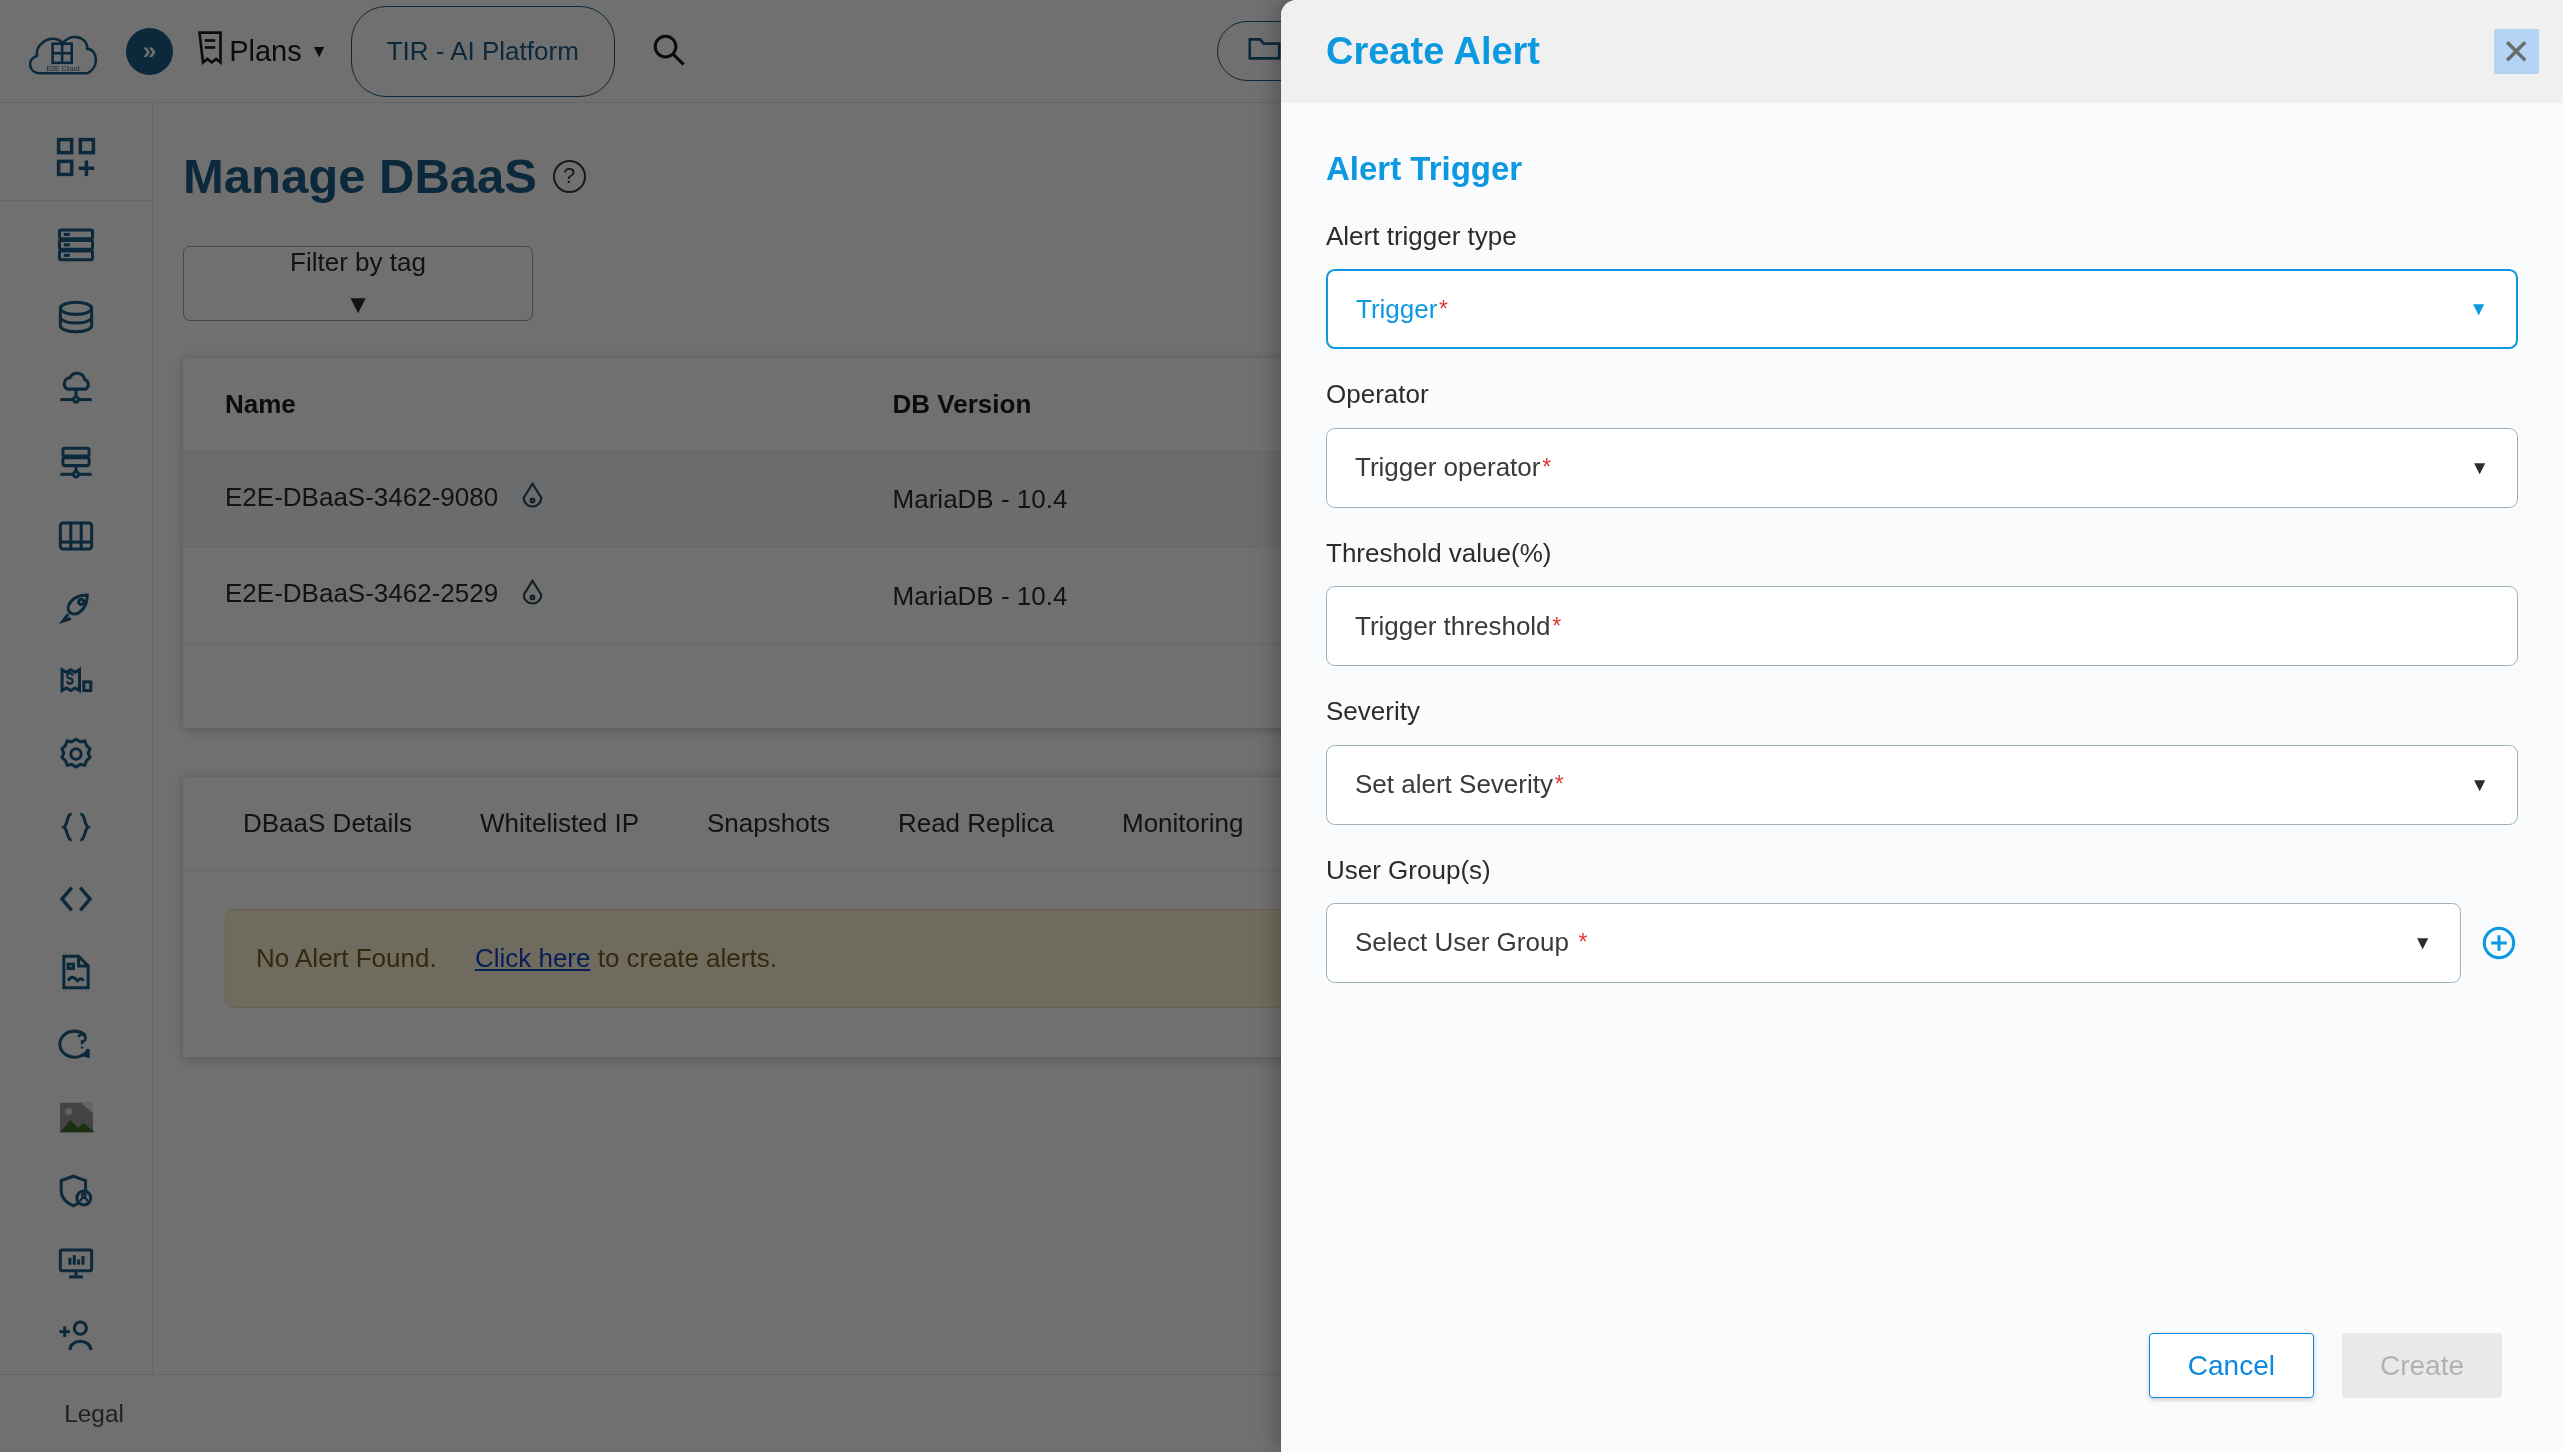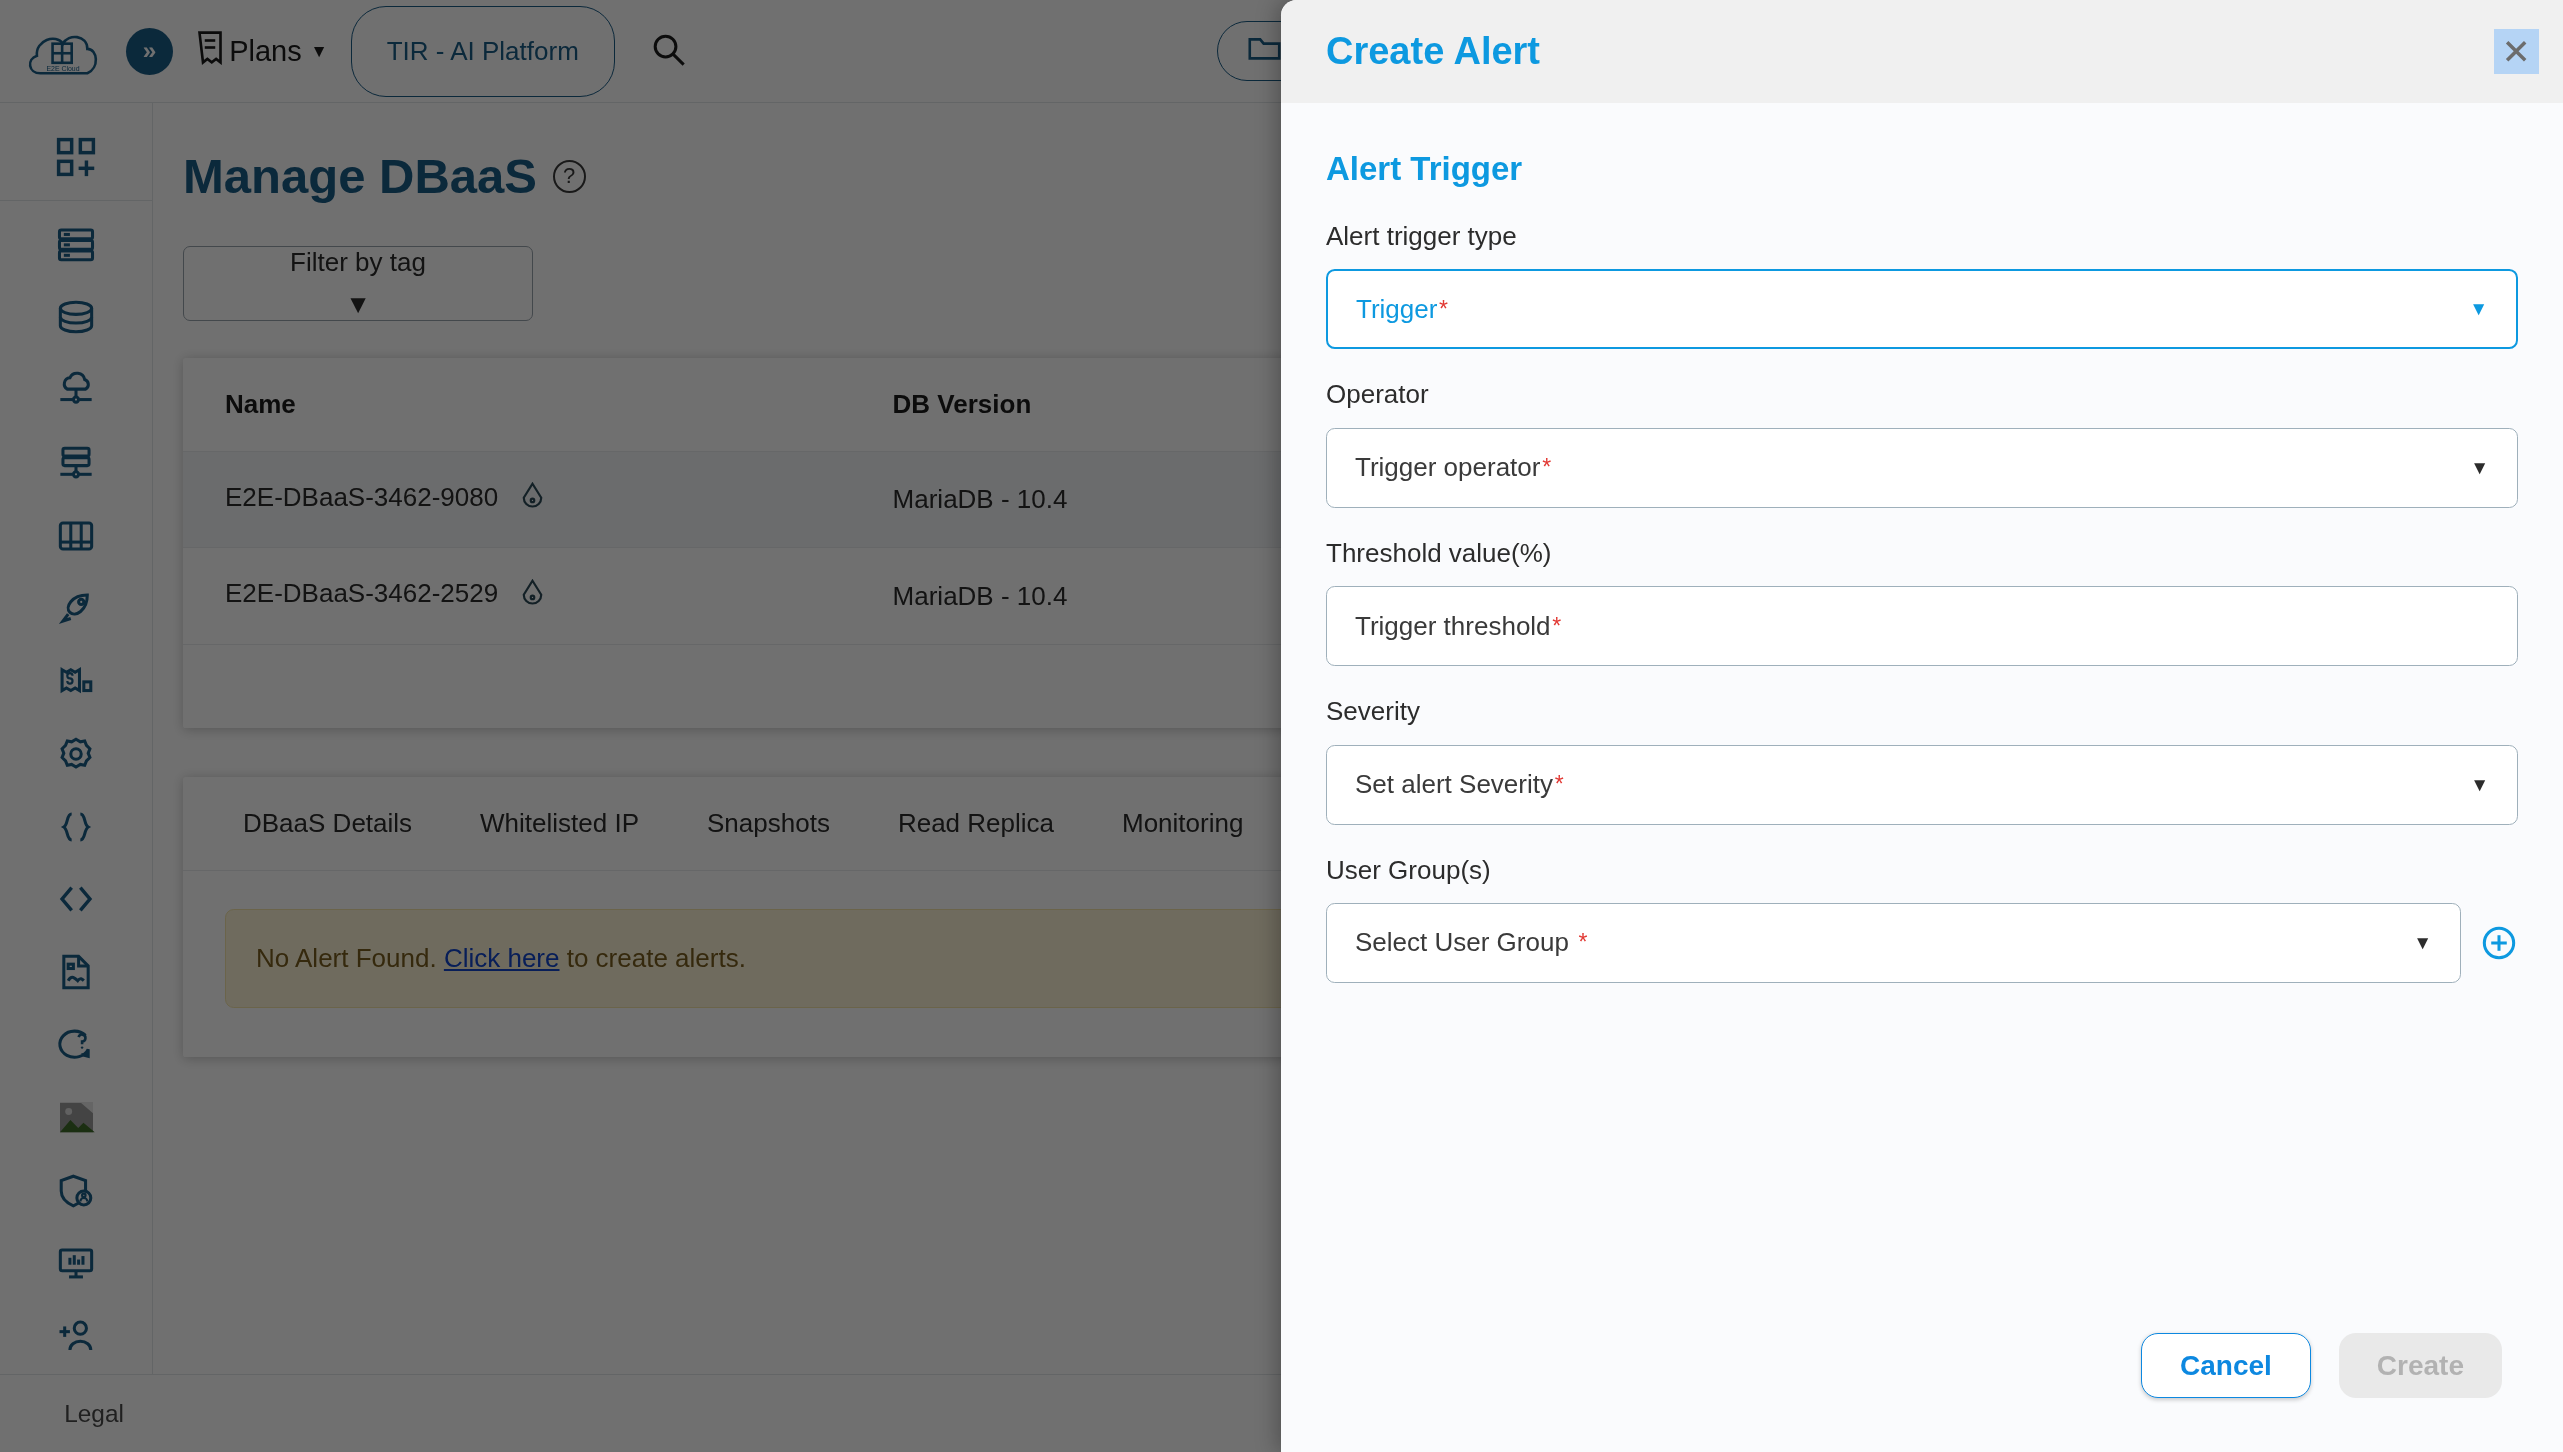--- a/index.html
+++ b/index.html
@@ -105,21 +105,21 @@
   .card2 { margin-top: 49px; background: #ffffff;
     box-shadow: 0 1.7px 12.2px rgba(0,0,0,.22); border-radius: 2.6px; width: 2023px;
     padding-bottom: 49px; }
   .tabs { display: flex; gap: 8px; padding: 0 0 0 30px; border-bottom: 0.9px solid #e8eaec; }
   .tab { font-size: 26px; color: #2c2c2c; padding: 31px 30px; white-space: nowrap; }
   .alertbox {
     margin: 38px 42px 0 42px;
     background: #fcf4d6; border: 0.9px solid #f3e3a8; border-radius: 8.7px;
     padding: 33px 30px; font-size: 26px; color: #7a5d1e;
   }
-  .alertbox a { color: #1345c9; }
+  .alertbox a { color: #1345c9; margin-left: 31px; }
 
   
   .footer {
     position: absolute; left: 0; right: 0; bottom: 0; height: 78px;
     background: #ffffff; border-top: 0.9px solid #e2e5e8;
     display: flex; align-items: center; font-size: 24.4px; color: #4a4a4a;
     padding: 0 52px;
   }
   .footer .legal { margin-left: 12.2px; }
   .footer .copy { margin-left: auto; margin-right: 541px; }
@@ -160,22 +160,22 @@
   .ctl.focused .caret { color: #0d99e0; }
   .req { color: #e23a35; font-size: 23px; vertical-align: super; margin-left: 1.7px; }
   .ug-row { display: flex; align-items: center; gap: 19px; }
   .ug-row .ctl { flex: 1; gap: 8px; }
   .plus-icon { width: 38px; height: 38px; flex: none; }
 
   .modal-foot {
     flex: none; padding: 0 61px 54px 0;
     display: flex; justify-content: flex-end; align-items: center; gap: 28px;
   }
-  .btn { height: 65px; border-radius: 17px; font-size: 28px;
-         display: flex; align-items: center; justify-content: center; padding: 0 38px; font-weight: bold; }
+  .btn { height: 65px; border-radius: 4px; font-size: 28px;
+         display: flex; align-items: center; justify-content: center; padding: 0 38px; }
   .btn-cancel { border: 1.7px solid #0d88e0; color: #0d88e0; background: #ffffff;
                 box-shadow: 0 1.7px 4.4px rgba(0,0,0,.2); }
   .btn-create { background: #e9e9e9; color: #b2b2b2; }
 </style>
 </head>
 <body>
 
 <div id="app">
 
   <div class="topnav">

